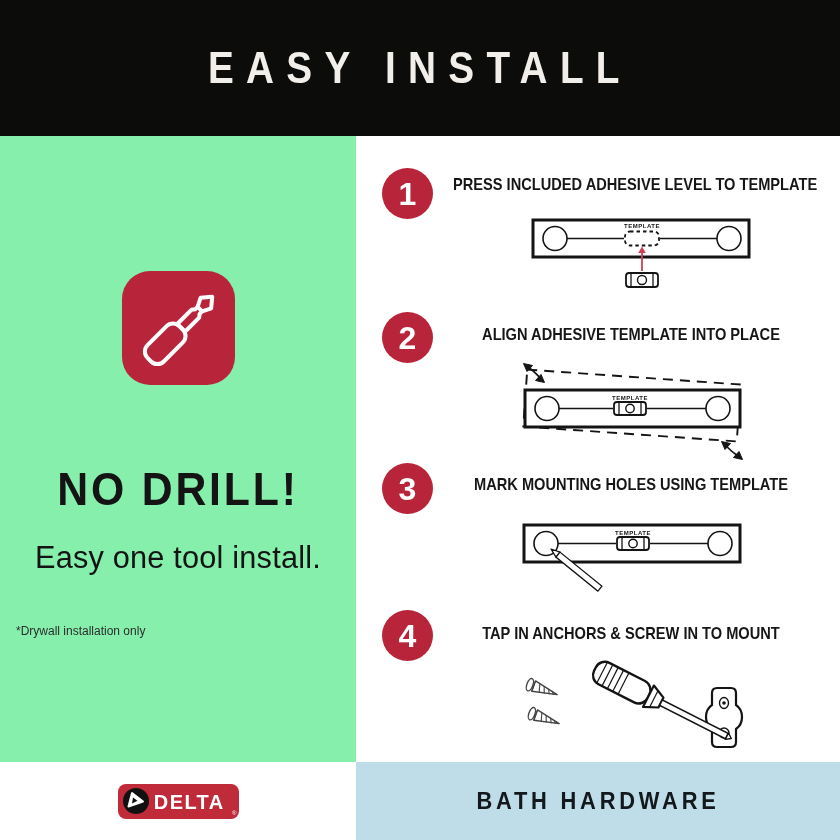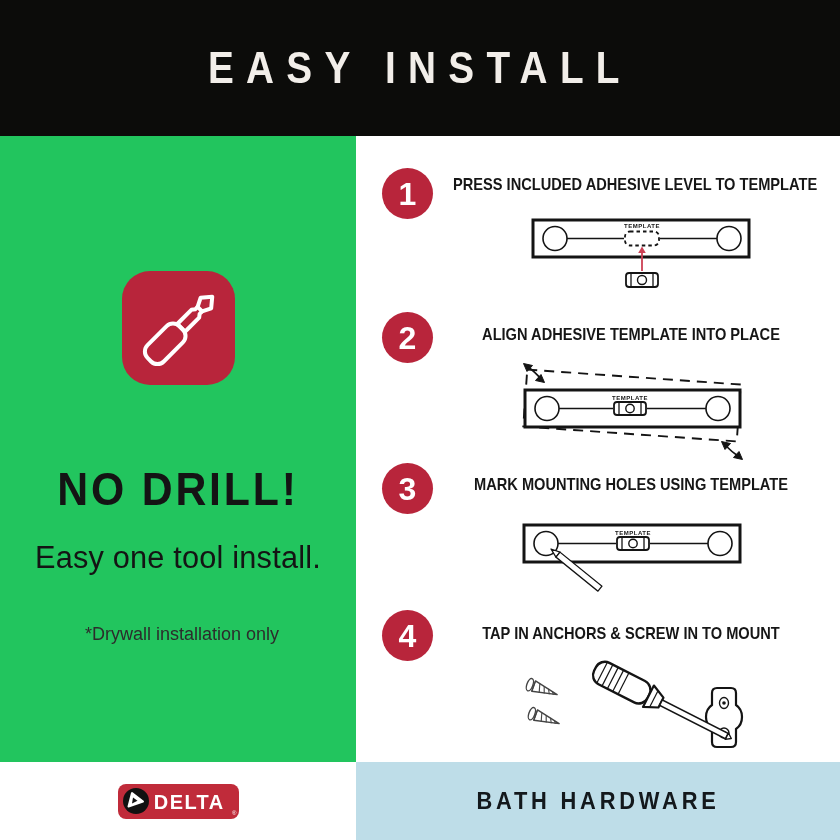--- a/index.html
+++ b/index.html
@@ -14,39 +14,39 @@
     position:absolute; left:0; top:0; width:840px; height:136px;
     background:#0c0c0a; display:flex; align-items:center; justify-content:center;
   }
   .header h1{
     color:#f2eee9; font-size:44px; font-weight:700; letter-spacing:14px;
     transform:scaleX(0.88); white-space:nowrap;
   }
   
   .left-panel{
     position:absolute; left:0; top:136px; width:356px; height:626px;
-    background:#22c55e;
+    background:#86efac;
   }
   .badge{
     position:absolute; left:122px; top:135px; width:113px; height:114px;
     background:#b8253b; border-radius:28px;
   }
   .no-drill{
     position:absolute; left:0; top:326px; width:100%; text-align:center;
     font-size:46px; font-weight:700; color:#141414; letter-spacing:3px;
     transform:scaleX(0.93); white-space:nowrap;
   }
   .one-tool{
     position:absolute; left:0; top:404px; width:100%; text-align:center;
     font-size:31px; font-weight:400; color:#141414; letter-spacing:0.2px;
     transform:scaleX(0.99); white-space:nowrap;
   }
   .footnote{
-    position:absolute; left:4px; top:488px; width:100%; text-align:center;
-    font-size:18px; font-weight:400; color:#2c2c2c;
+    position:absolute; left:16px; top:488px; width:100%; text-align:left;
+    font-size:12px; font-weight:400; color:#2c2c2c;
   }
   
   .right-panel{
     position:absolute; left:356px; top:136px; width:484px; height:626px;
     background:#ffffff;
   }
   .step-circle{
     position:absolute; width:51px; height:51px; border-radius:50%;
     background:#b8253b; display:flex; align-items:center; justify-content:center;
   }

